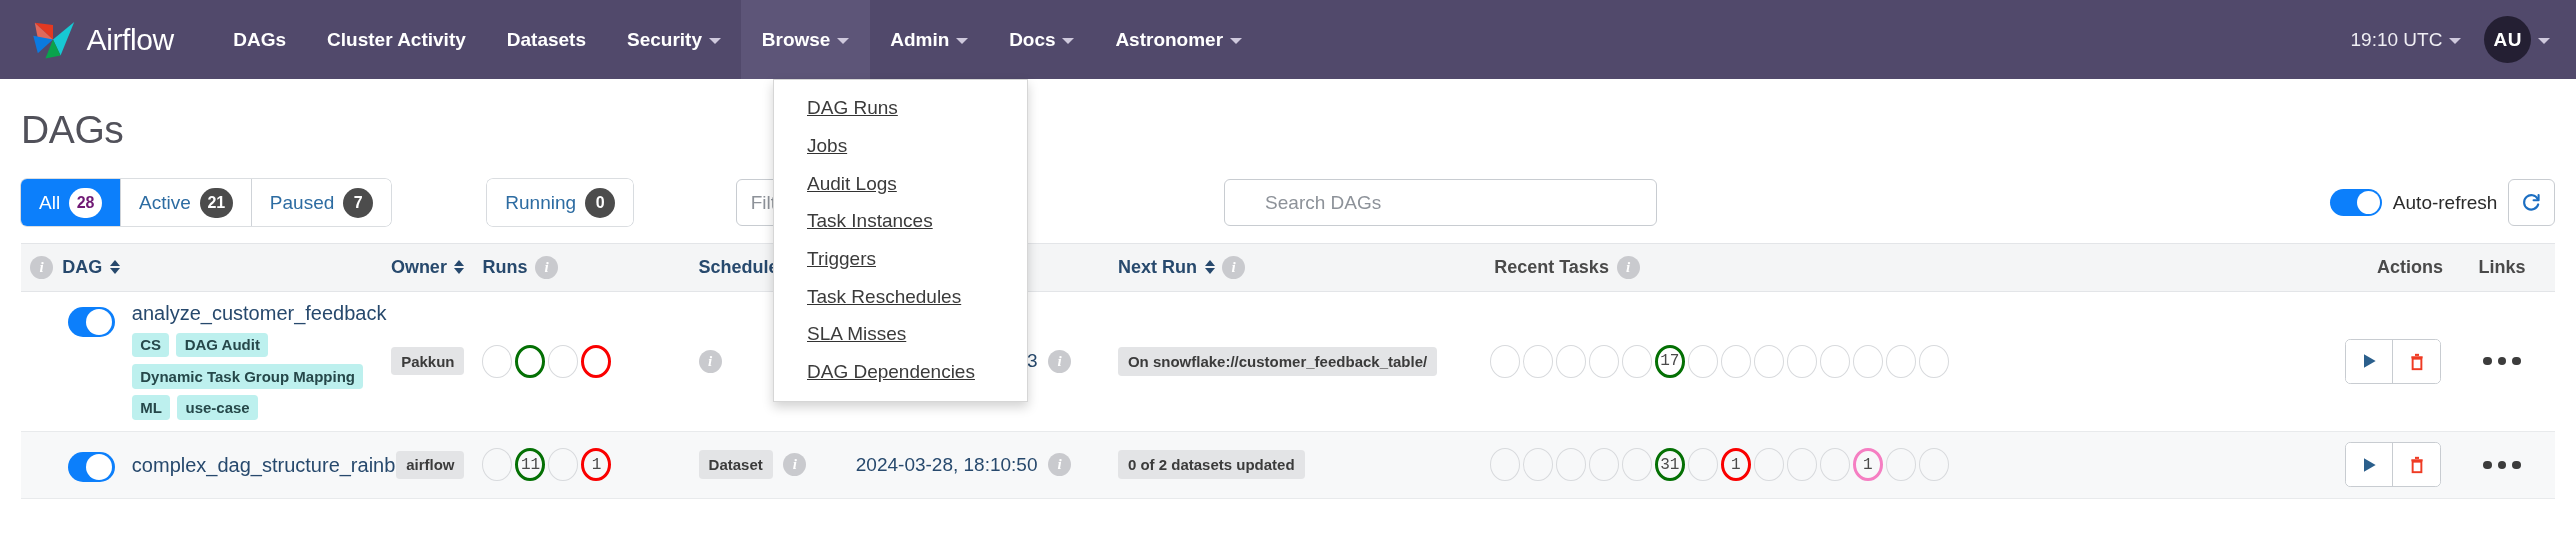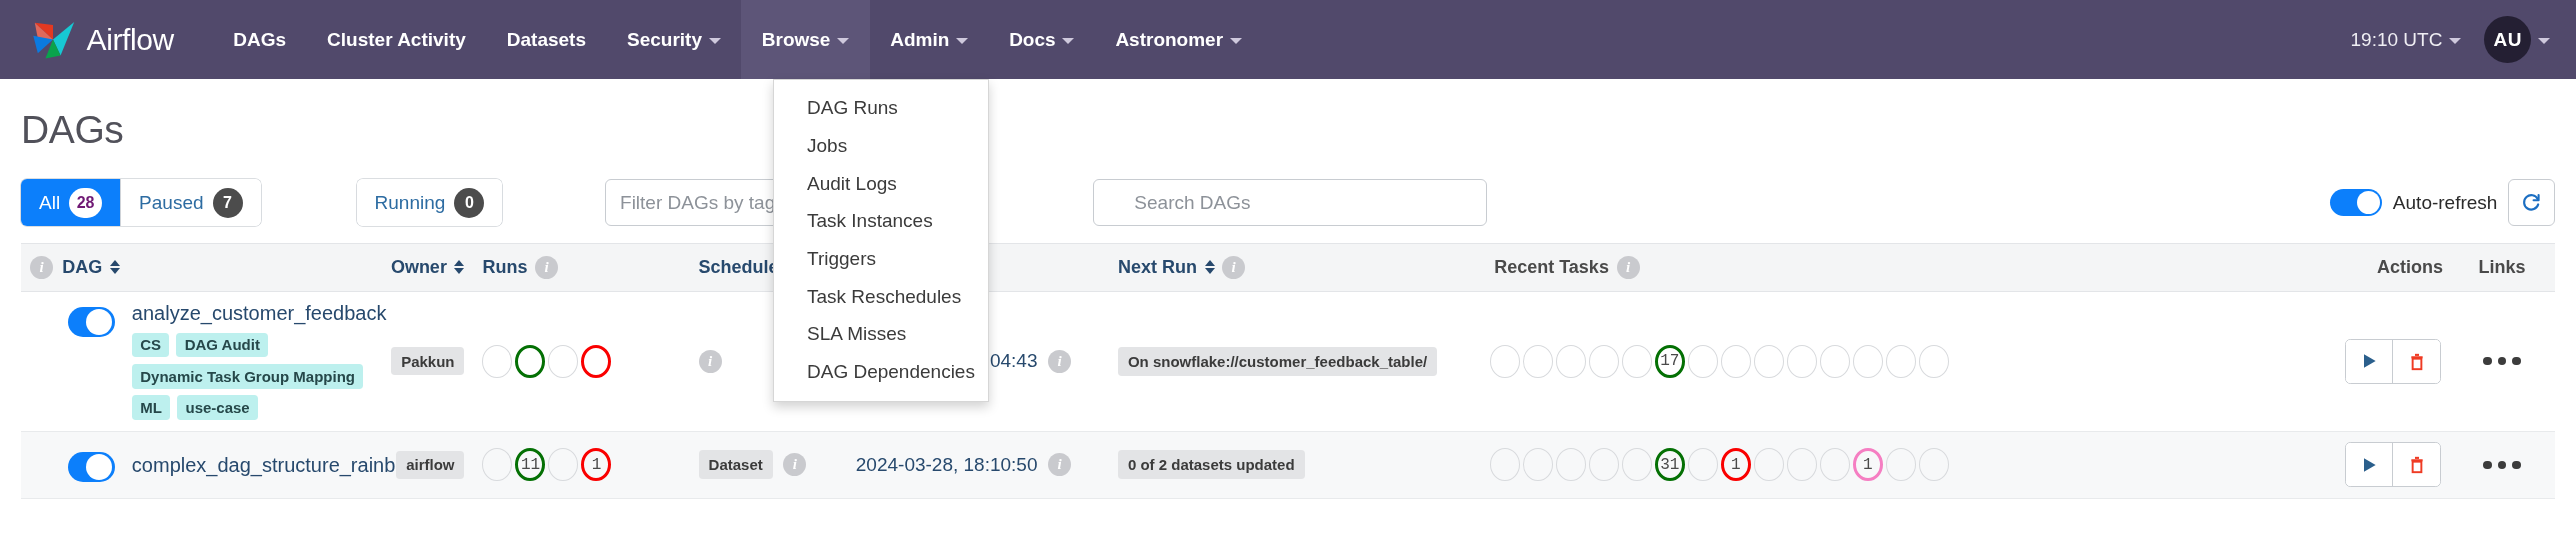--- a/index.html
+++ b/index.html
@@ -56,26 +56,27 @@
     width:47px;height:47px;border-radius:50%;
     background:#241f33;color:#fff;
     display:flex;align-items:center;justify-content:center;
     font-size:19px;font-weight:700;letter-spacing:0.4px;
   }
 
   
   .dropdown {
     position:absolute;
     left:773px; top:79px;
-    width:216px;
+    width:255px;
     background:#fff;
     border:0.8px solid rgba(0,0,0,.16);
     box-shadow:0 4.6px 10.6px rgba(0,0,0,.18);
     padding:10px 0 10px 0;
     z-index:60;
+    text-decoration:underline;
   }
   .dropdown-item {
     padding:8.4px 0 8.4px 33px;
     font-size:19px;
     color:#3b3b3b;
     white-space:nowrap;
     cursor:pointer;
     line-height:1.1;
   }
 
@@ -127,21 +128,21 @@
     border-radius:6px;
     background:#fff;
     font-size:19px;
     color:#333;
     font-family:inherit;
     padding:0 13.7px;
     outline:none;
   }
   .text-input::placeholder { color:#8d9299; }
   .tag-input { width:272px; margin-left:103px; }
-  .search-input { width:394px; margin-left:216px;padding-left:40px; }
+  .search-input { width:433px; margin-left:216px;padding-left:40px; }
 
   .refresh-zone { margin-left:auto; display:flex; align-items:center; gap:10.6px; }
   .toggle {
     width:52px;height:27px;border-radius:13.7px;background:#0c7ffb;
     position:relative;cursor:pointer;flex:none;
   }
   .toggle .knob {
     position:absolute;top:2.3px;right:2.3px;
     width:23px;height:23px;border-radius:50%;background:#fff;
   }
@@ -314,20 +315,24 @@
 <div class="page">
 
   <h1 class="page-title">DAGs</h1>
 
   <div class="toolbar">
 
     <div class="btn-group">
       <button class="filter-btn sel">
         <span>All</span>
         <span class="pill">28</span>
+      </button>
+      <button class="filter-btn">
+        <span>Active</span>
+        <span class="pill">21</span>
       </button>
       <button class="filter-btn">
         <span>Paused</span>
         <span class="pill">7</span>
       </button>
     </div>
 
     <div class="btn-group group-running">
       <button class="filter-btn">
         <span>Running</span>

